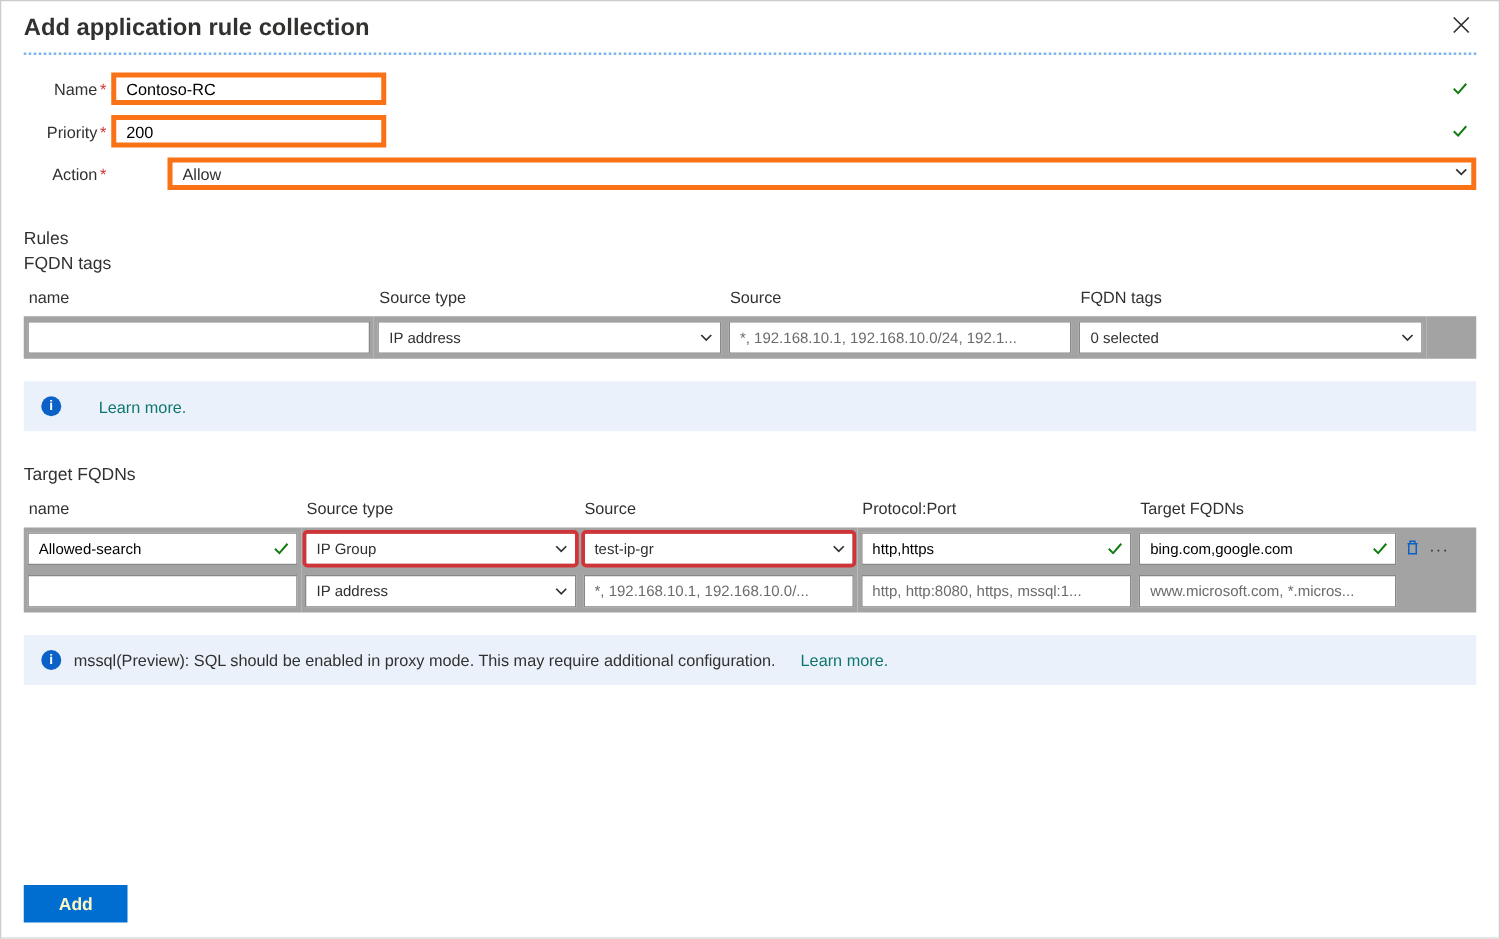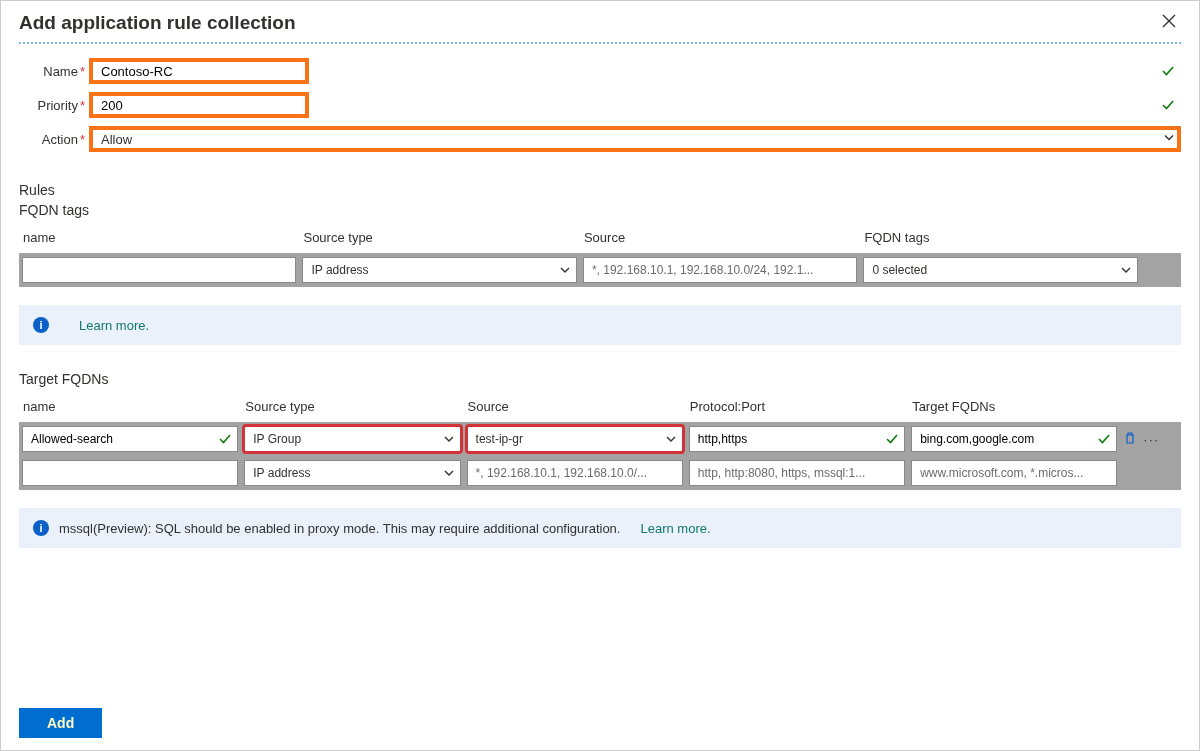--- a/index.html
+++ b/index.html
@@ -74,21 +74,21 @@
           <svg width="14" height="14" viewBox="0 0 14 14">
             <path d="M2 7 L5.5 10.5 L12 3" stroke="#107c10" stroke-width="1.6" fill="none"></path>
           </svg>
         </span>
     </div>
   </div>
 
   <div class="form-row small-gap">
     <div class="lbl"><span>Action</span><span class="req">*</span></div>
     <div class="tbox-wrap">
-      <div class="tbox sel" style="display:flex;align-items:center;">
+      <div class="tbox sel" style="display:flex;align-items:center;margin-left:45px;">
           <span>Allow</span>
         </div>
       <span class="car"><svg width="12" height="12" viewBox="0 0 12 12">
             <path d="M2 4 L6 8 L10 4" stroke="#323130" stroke-width="1.4" fill="none"></path>
           </svg></span>
     </div>
   </div>
 
   <div class="section-t">Rules</div>
   <div class="section-st">FQDN tags</div>

